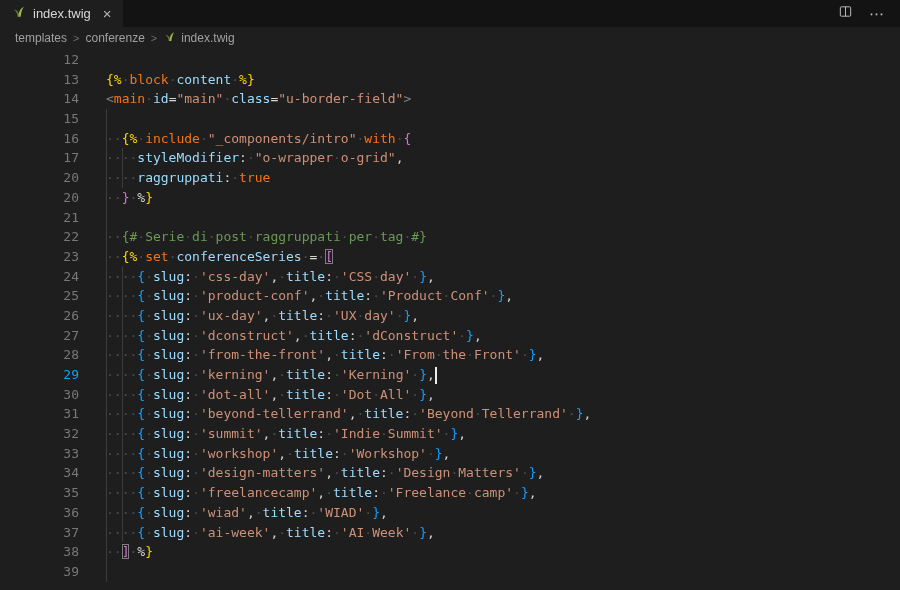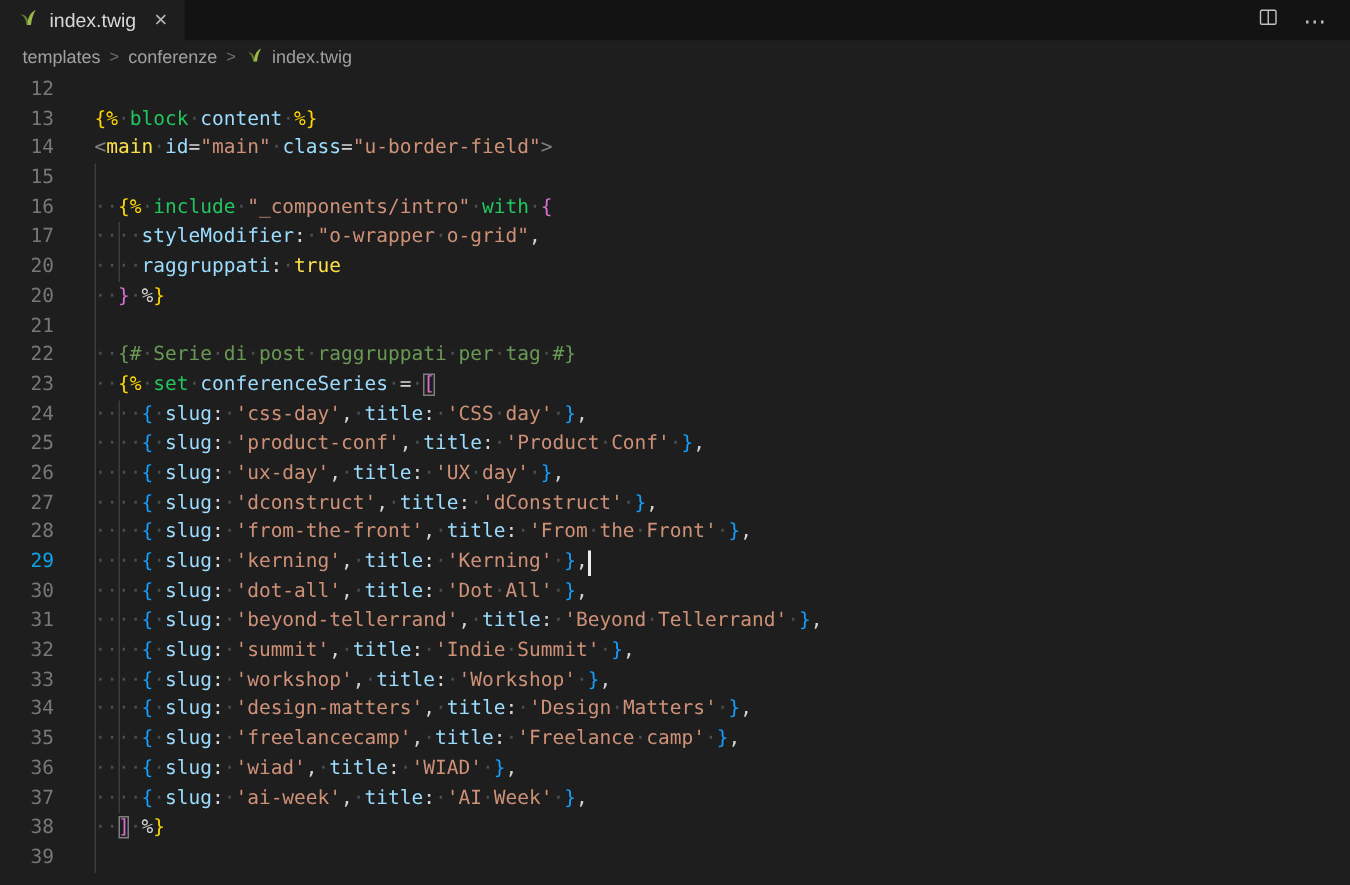--- a/index.html
+++ b/index.html
@@ -14,34 +14,34 @@
   .more-dots{font-size:15px;letter-spacing:1px;color:#c2c2c2;cursor:pointer;}
   
   .breadcrumbs{height:22px;background:#1e1e1e;display:flex;align-items:center;gap:6px;
                padding-left:15px;font-size:12px;color:#a0a0a0;}
   .crumb{cursor:pointer;}
   .crumb-sep{color:#6e6e6e;font-size:11px;}
   .crumb-file{display:flex;align-items:center;gap:5px;}
   
   .editor{position:relative;padding-top:1px;font-family:"DejaVu Sans Mono",monospace;
           font-size:13px;line-height:19.7px;}
-  .line{display:flex;height:19.7px;white-space:pre;}
+  .line{display:flex;height:19.7px;white-space:pre;padding-left:43px;}
   .ln{width:36px;flex:none;text-align:right;color:#787878;user-select:none;}
   .line.active .ln{color:#0ea5e9;}
   .code{position:relative;margin-left:27px;flex:1;}
   .guide{position:absolute;top:0;bottom:0;width:1px;background:#3c3c3c;}
   .ws{color:#4b4f53;}
   .tk-g{color:#ffd700;}
   .tk-o{color:#da70d6;}
   .tk-ob{color:#da70d6;outline:1px solid #7e7e7e;outline-offset:-1px;}
   .tk-u{color:#179fff;}
-  .tk-p{color:#22c55e;}
+  .tk-p{color:#f97316;}
   .tk-v{color:#9cdcfe;}
   .tk-s{color:#ce9178;}
-  .tk-b{color:#fde047;}
+  .tk-b{color:#f97316;}
   .tk-c{color:#6a9955;}
   .tk-w{color:#d4d4d4;}
   .tk-a{color:#808080;}
   .cursor{display:inline-block;width:2px;height:17px;background:#ececec;vertical-align:text-bottom;transform:translateY(2px);}
   .icon-svg{display:block;}
 </style>
 </head>
 <body>
 
 <div class="window">

